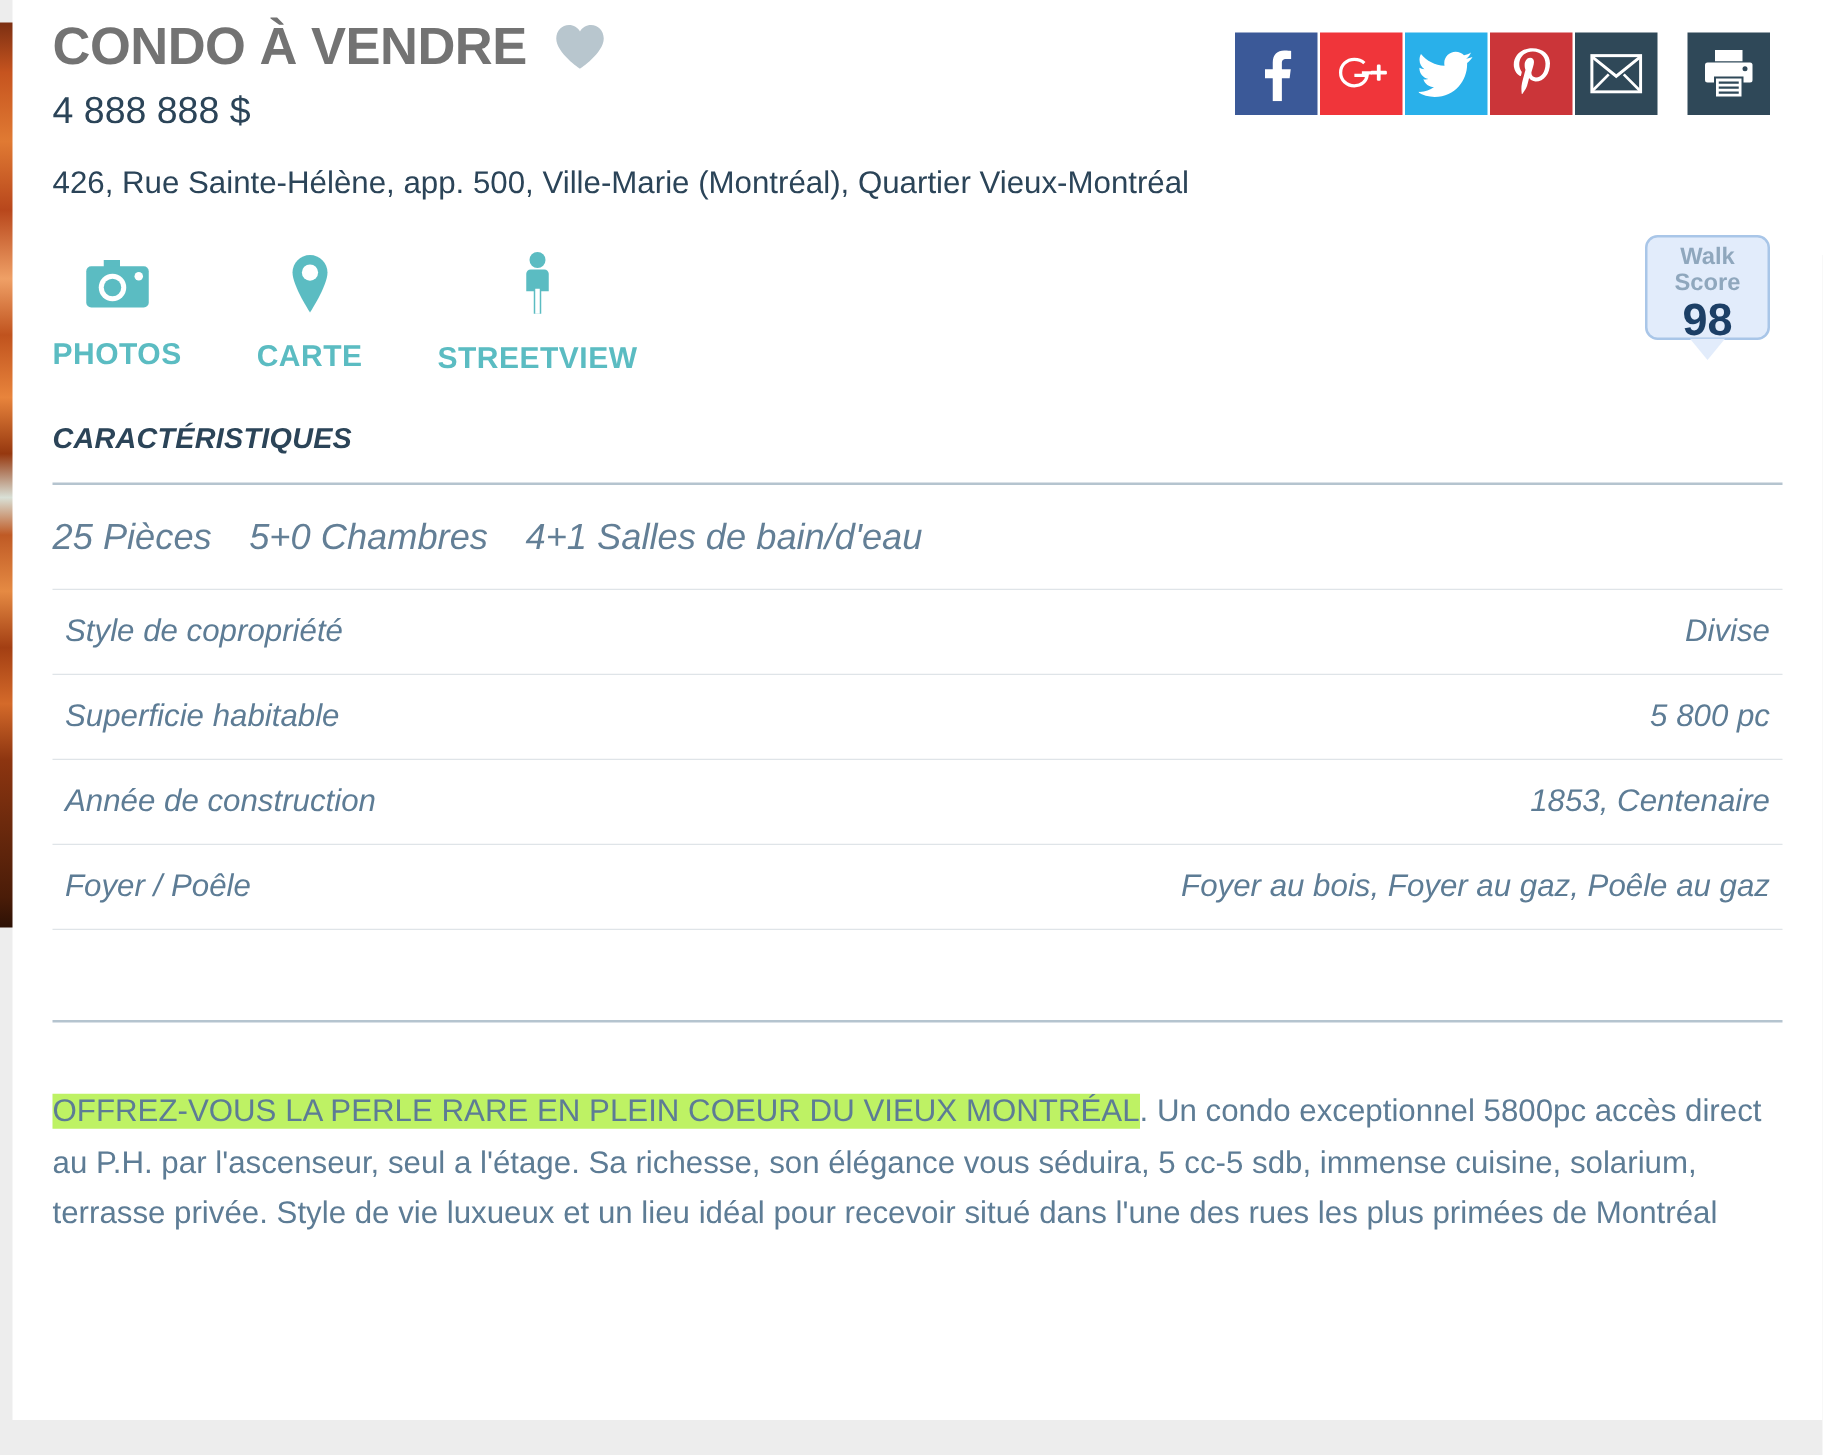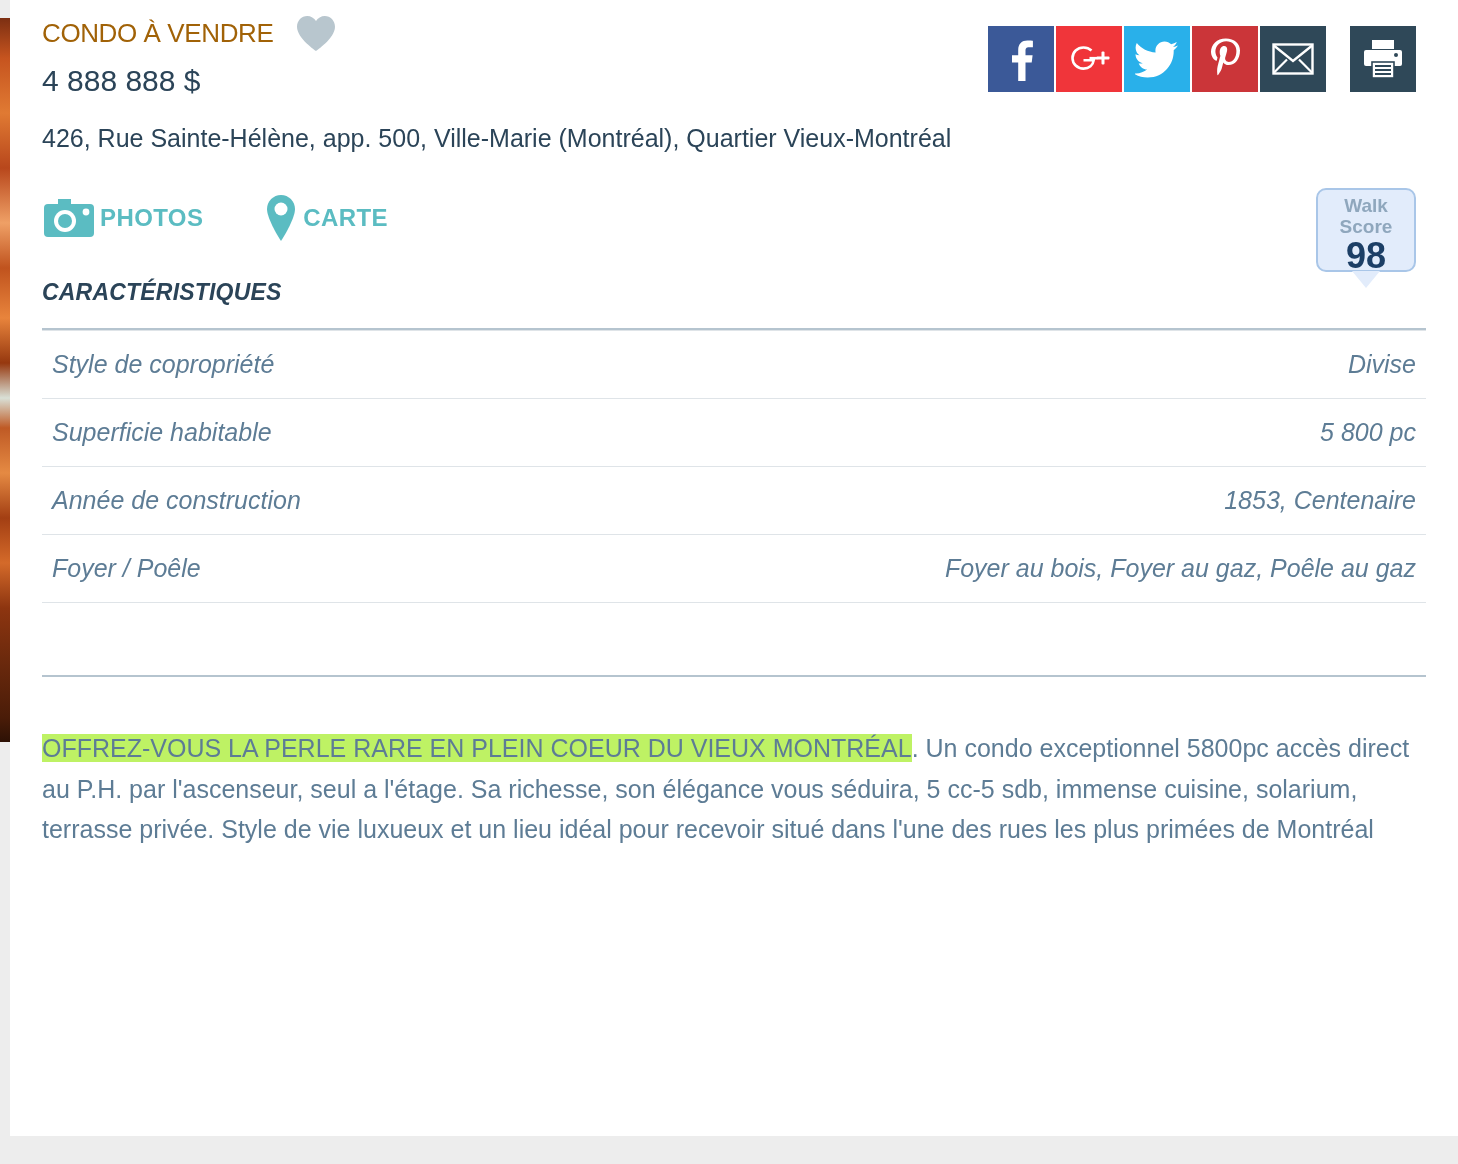--- a/index.html
+++ b/index.html
@@ -63,23 +63,23 @@
   
   #header-block {
     padding-top: 14px;
   }
   #title-row {
     display: flex;
     align-items: center;
     gap: 22px;
   }
   #listing-title {
-    font-size: 26px;
-    font-weight: normal;
-    color: #a16207;
+    font-size: 42px;
+    font-weight: bold;
+    color: #737373;
     letter-spacing: -0.4px;
     margin: 0;
     line-height: 1.1;
   }
   #favorite-heart {
     width: 42px;
     height: 38px;
     display: block;
     cursor: pointer;
   }
@@ -126,22 +126,23 @@
   
   #action-links {
     display: flex;
     align-items: center;
     margin-top: 40px;
     gap: 60px;
   }
   .action-link {
     display: flex;
     align-items: center;
-    gap: 4px;
+    gap: 20px;
     cursor: pointer;
+    flex-direction: column;
   }
   .action-link .label {
     font-size: 24px;
     font-weight: bold;
     color: #5bbcc2;
     letter-spacing: 0.4px;
   }
   .action-icon { display: block; }
 
   
@@ -328,34 +329,47 @@
       </svg>
       <span class="label">PHOTOS</span>
     </div>
     <div class="action-link">
       <svg class="action-icon" width="36" height="50" viewBox="0 0 36 50">
         <path fill="#5bbcc2" d="M18 2C10.3 2 4 8.3 4 16c0 10.5 14 32 14 32s14-21.5 14-32c0-7.7-6.3-14-14-14z"></path>
         <circle cx="18" cy="16" r="6.5" fill="#ffffff"></circle>
       </svg>
       <span class="label">CARTE</span>
     </div>
+    <div class="action-link">
+      <svg class="action-icon" width="34" height="52" viewBox="0 0 34 52">
+        <circle cx="17" cy="7" r="6.4" fill="#5bbcc2"></circle>
+        <path fill="#5bbcc2" d="M8 18c0-1.9 1.6-3.5 3.5-3.5h11c1.9 0 3.5 1.6 3.5 3.5v14h-6v18h-6V32H8z"></path>
+        <rect x="15.2" y="30" width="3.6" height="20" fill="#ffffff"></rect>
+      </svg>
+      <span class="label">STREETVIEW</span>
+    </div>
   </div>
 
   <div id="walk-score">
     <div id="walk-score-bubble">
       <div id="walk-score-label">Walk Score</div>
       <div id="walk-score-value">98</div>
     </div>
     <div id="walk-score-pointer"></div>
   </div>
 
   <div id="characteristics-section">
     <h2 class="section-heading">CARACTÉRISTIQUES</h2>
     <div class="section-rule"></div>
 
+    <div id="summary-row">
+      <span>25 Pièces</span>
+      <span>5+0 Chambres</span>
+      <span>4+1 Salles de bain/d'eau</span>
+    </div>
 
     <table id="detail-table">
       <tbody>
         <tr>
           <td class="label">Style de copropriété</td>
           <td class="value">Divise</td>
         </tr>
         <tr>
           <td class="label">Superficie habitable</td>
           <td class="value">5 800 pc</td>

